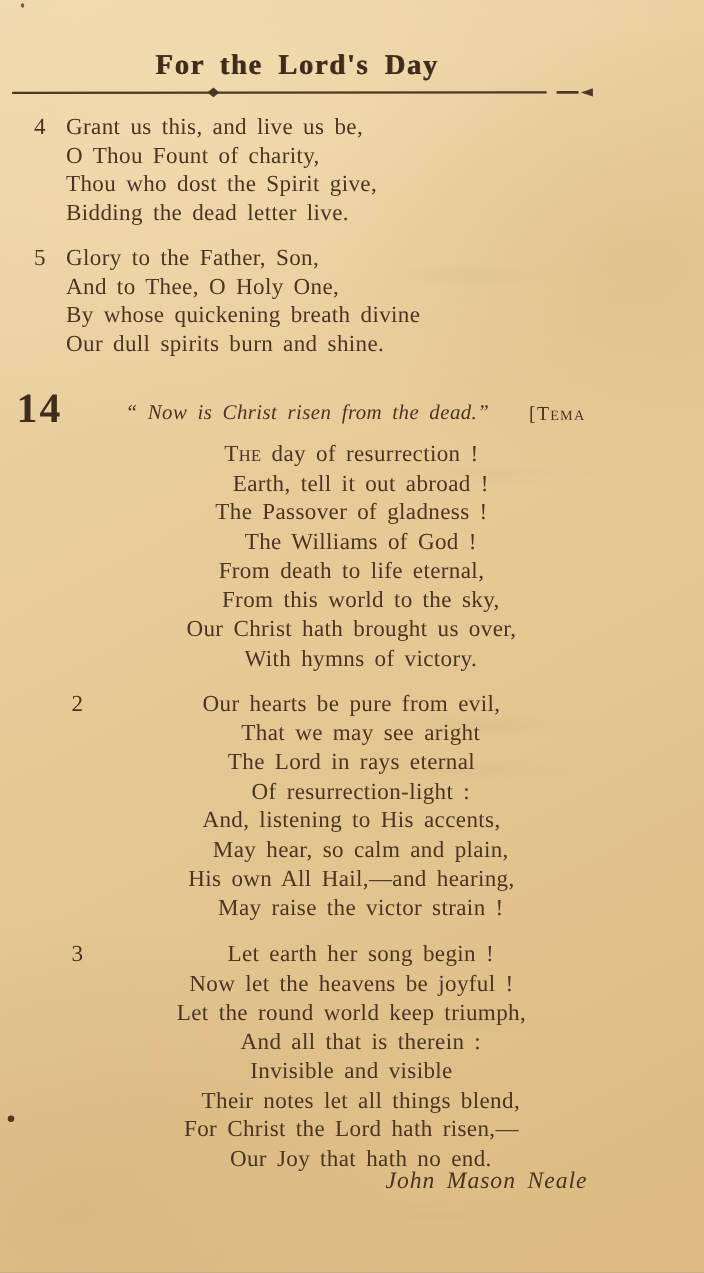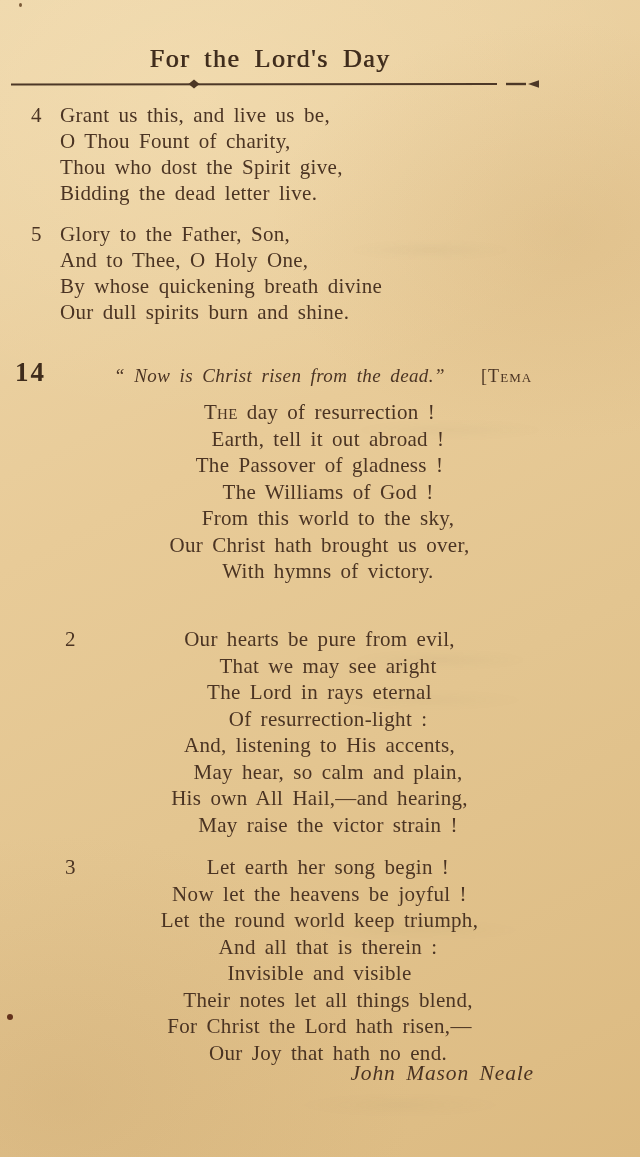--- a/index.html
+++ b/index.html
@@ -25,21 +25,21 @@
       radial-gradient(ellipse 130px 14px at 440px 660px, rgba(120,110,75,0.10), transparent 70%),
       radial-gradient(ellipse 140px 14px at 430px 700px, rgba(120,110,75,0.08), transparent 70%),
       radial-gradient(ellipse 150px 14px at 420px 930px, rgba(120,110,75,0.09), transparent 70%),
       radial-gradient(ellipse 150px 16px at 400px 1105px, rgba(120,110,75,0.08), transparent 70%);
     filter:blur(2px);
   }
 
   .running-head {
     position:absolute; top:44px; left:0; width:540px;
     text-align:center;
-    font-size:26px; font-weight:normal;
+    font-size:26px; font-weight:bold;
     letter-spacing:1.5px; word-spacing:6px;
     color:#3f2c1c;
     text-shadow:0.7px 0 0 rgba(63,44,28,0.85);
   }
   .rule { position:absolute; top:78px; left:0; }
 
   .verse-line, .vnum, .snum {
     font-size:21px; line-height:26px;
     word-spacing:0.17em; letter-spacing:0.015em;
     white-space:nowrap;
@@ -51,21 +51,21 @@
   .attrib {
     position:absolute; left:0; text-align:right;
     font-style:italic; font-size:21.5px; letter-spacing:0.04em; word-spacing:0.2em;
     color:#4a3322; white-space:nowrap;
   }
   .attrib-1 { top:323px; width:513px; }
   .attrib-2 { top:1061px; width:534px; }
 
   .hymn-number {
     position:absolute; top:353px; left:15px;
-    font-size:27px; font-weight:bold; line-height:38px;
+    font-size:38px; font-weight:bold; line-height:38px;
     color:#3f2c1c; letter-spacing:2px;
   }
   .epigraph {
     position:absolute; top:364px; left:114px;
     font-style:italic; font-size:19px; line-height:24px;
     word-spacing:0.22em; letter-spacing:0.02em; white-space:nowrap;
   }
   .tune-ref {
     position:absolute; top:364px; left:481px;
     font-variant:small-caps; font-size:18px; line-height:24px;
@@ -116,20 +116,21 @@
 
   <div class="hymn-number">14</div>
   <div class="epigraph">“ Now is Christ risen from the dead.”</div>
   <div class="tune-ref">[Tema</div>
 
   <div class="stanza" style="top:399px;">
     <div class="verse-line"><span class="lead-smallcaps">The</span><span> day of resurrection !</span></div>
     <div class="verse-line indent">Earth, tell it out abroad !</div>
     <div class="verse-line">The Passover of gladness !</div>
     <div class="verse-line indent">The Williams of God !</div>
+    <div class="verse-line">From death to life eternal,</div>
     <div class="verse-line indent">From this world to the sky,</div>
     <div class="verse-line">Our Christ hath brought us over,</div>
     <div class="verse-line indent">With hymns of victory.</div>
   </div>
 
   <div class="stanza" style="top:626px;">
     <span class="snum">2</span>
     <div class="verse-line">Our hearts be pure from evil,</div>
     <div class="verse-line indent">That we may see aright</div>
     <div class="verse-line">The Lord in rays eternal</div>

